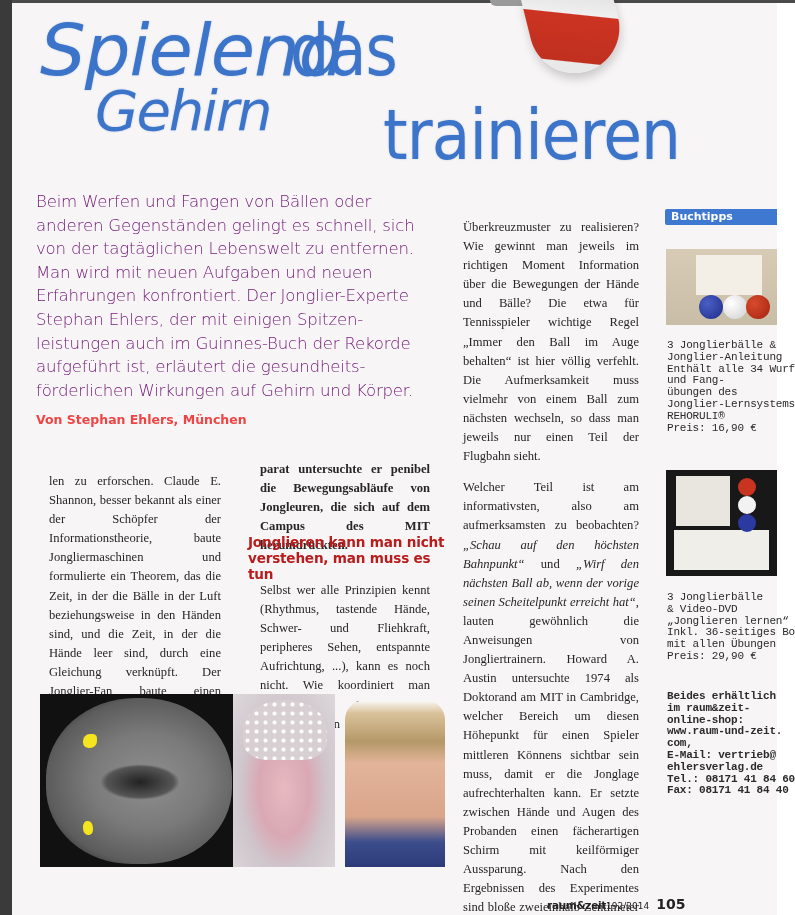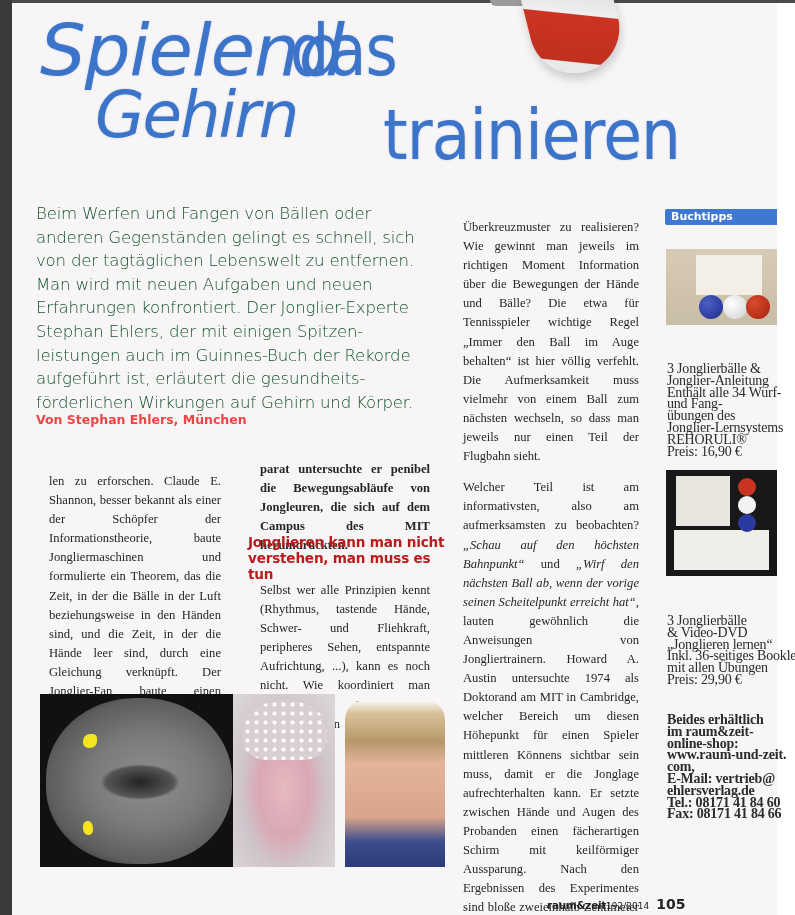--- a/index.html
+++ b/index.html
@@ -13,31 +13,31 @@
   .page {
     position:absolute; left:12px; top:3px; width:765px; height:912px;
     background:#f8f5f6;
   }
   .right-gutter { position:absolute; left:777px; top:3px; width:18px; height:912px; background:#ffffff; }
 
   
   .title { position:absolute; color:#3b74c9; font-family:"DejaVu Sans", sans-serif; text-shadow:0 0 2px rgba(59,116,201,0.35); }
   .t1 { left:40px; top:8px; font-size:72px; font-style:italic; letter-spacing:-1px; }
   .t2 { left:290px; top:8px; font-size:72px; letter-spacing:-1px; transform:scaleX(0.86); transform-origin:left; }
-  .t3 { left:95px; top:78px; font-size:64px; font-style:italic; letter-spacing:-2px; }
+  .t3 { left:95px; top:78px; font-size:56px; font-style:italic; letter-spacing:-2px; }
   .t4 { left:383px; top:94px; font-size:70px; letter-spacing:-1px; transform:scaleX(0.9); transform-origin:left; }
 
   
   .ball { position:absolute; left:530px; top:-12px; width:90px; height:85px; border-radius:0 0 45px 45px;
     background:linear-gradient(200deg,#d9d9d9 0%,#efefef 35%,#cc3322 36%,#c0301f 78%,#e9e9e9 79%);
     box-shadow:0 6px 10px rgba(0,0,0,0.18); transform:rotate(-14deg); }
   .ball-top { position:absolute; left:490px; top:0; width:48px; height:6px; background:#9a9a9a; border-radius:0 0 8px 8px; }
 
   
-  .lead { position:absolute; left:36px; top:202px; width:405px; font-family:"DejaVu Sans", sans-serif; font-size:16.6px; line-height:23.6px; color:#14532d; font-weight:300; letter-spacing:-0.2px; }
+  .lead { position:absolute; left:36px; top:190px; width:405px; font-family:"DejaVu Sans", sans-serif; font-size:16.6px; line-height:23.6px; color:#701a75; font-weight:300; letter-spacing:-0.2px; }
   .byline { position:absolute; left:36px; top:412px; font-family:"DejaVu Sans", sans-serif; font-weight:bold; font-size:12.5px; color:#ef4444; }
 
   
   .col { position:absolute; font-size:12.6px; line-height:19.1px; color:#262626; text-align:justify; }
   .col1 { left:37px; top:460px; width:196px; }
   .col2 { left:248px; top:448px; width:194px;font-weight:bold; }
   .col3 { left:451px; top:206px; width:200px; }
   .col p { margin:12px; }
   .h2 { position:absolute; left:248px; top:534px; width:200px; font-family:"DejaVu Sans", sans-serif; font-weight:bold; color:#b91c1c; font-size:13.6px; line-height:16px; letter-spacing:-0.2px; }
   .col2b { left:248px; top:569px; width:194px; }
@@ -65,21 +65,21 @@
   .book1 .card { position:absolute; left:30px; top:6px; width:66px; height:40px; background:#f3efe6; }
   .book1 .b { position:absolute; top:46px; width:24px; height:24px; border-radius:50%; }
   .book1 .b1 { left:33px; background:radial-gradient(circle at 35% 35%,#4a5fc4,#1e2b8c); }
   .book1 .b2 { left:57px; background:radial-gradient(circle at 35% 35%,#ffffff,#cfcfcf); }
   .book1 .b3 { left:80px; background:radial-gradient(circle at 35% 35%,#d84a2c,#a4230f); }
   .book2 { left:666px; top:470px; width:111px; height:106px; background:#181818; }
   .book2 .box { position:absolute; left:10px; top:6px; width:54px; height:50px; background:#e9e6df; }
   .book2 .bk { position:absolute; left:8px; top:60px; width:95px; height:40px; background:#f0eee9; }
   .book2 .b { position:absolute; left:72px; width:18px; height:18px; border-radius:50%; }
 
-  .side { position:absolute; font-family:Liberation Serif, serif; font-size:14px; line-height:11.8px; color:#2b2b2b; letter-spacing:-0.2px;margin-top:23px; }
+  .side { position:absolute; font-family:Liberation Mono, monospace; font-size:11px; line-height:11.8px; color:#2b2b2b; letter-spacing:-0.2px; }
   .side1 { left:667px; top:340px; width:112px; }
   .side2 { left:667px; top:592px; width:112px; }
   .side3 { left:667px; top:691px; width:112px; font-weight:bold; }
   .side div { white-space:nowrap; }
 
   .footer { position:absolute; left:540px; top:894px; font-family:"DejaVu Sans", sans-serif; color:#222; white-space:nowrap; }
   .footer .brand { font-weight:bold; font-size:10.5px; letter-spacing:-0.3px;margin-left:7px; }
   .footer .issue { font-size:9px; margin-left:0; }
   .footer .pg { font-weight:bold; font-size:14px; margin-left:2px;margin-top:12px; }
 </style>
@@ -168,19 +168,19 @@
 
 <div class="side side3">
   <div>Beides erhältlich</div>
   <div>im raum&amp;zeit-</div>
   <div>online-shop:</div>
   <div>www.raum-und-zeit.</div>
   <div>com,</div>
   <div>E-Mail: vertrieb@</div>
   <div>ehlersverlag.de</div>
   <div>Tel.: 08171 41 84 60</div>
-  <div>Fax: 08171 41 84 66</div>
+  <div>Fax: 08171 41 84 40</div>
 </div>
 
 <div class="footer">
   <span class="brand">raum&amp;zeit</span><span class="issue">192/2014</span>
   <span class="pg">105</span>
 </div>
 
 </body></html>

